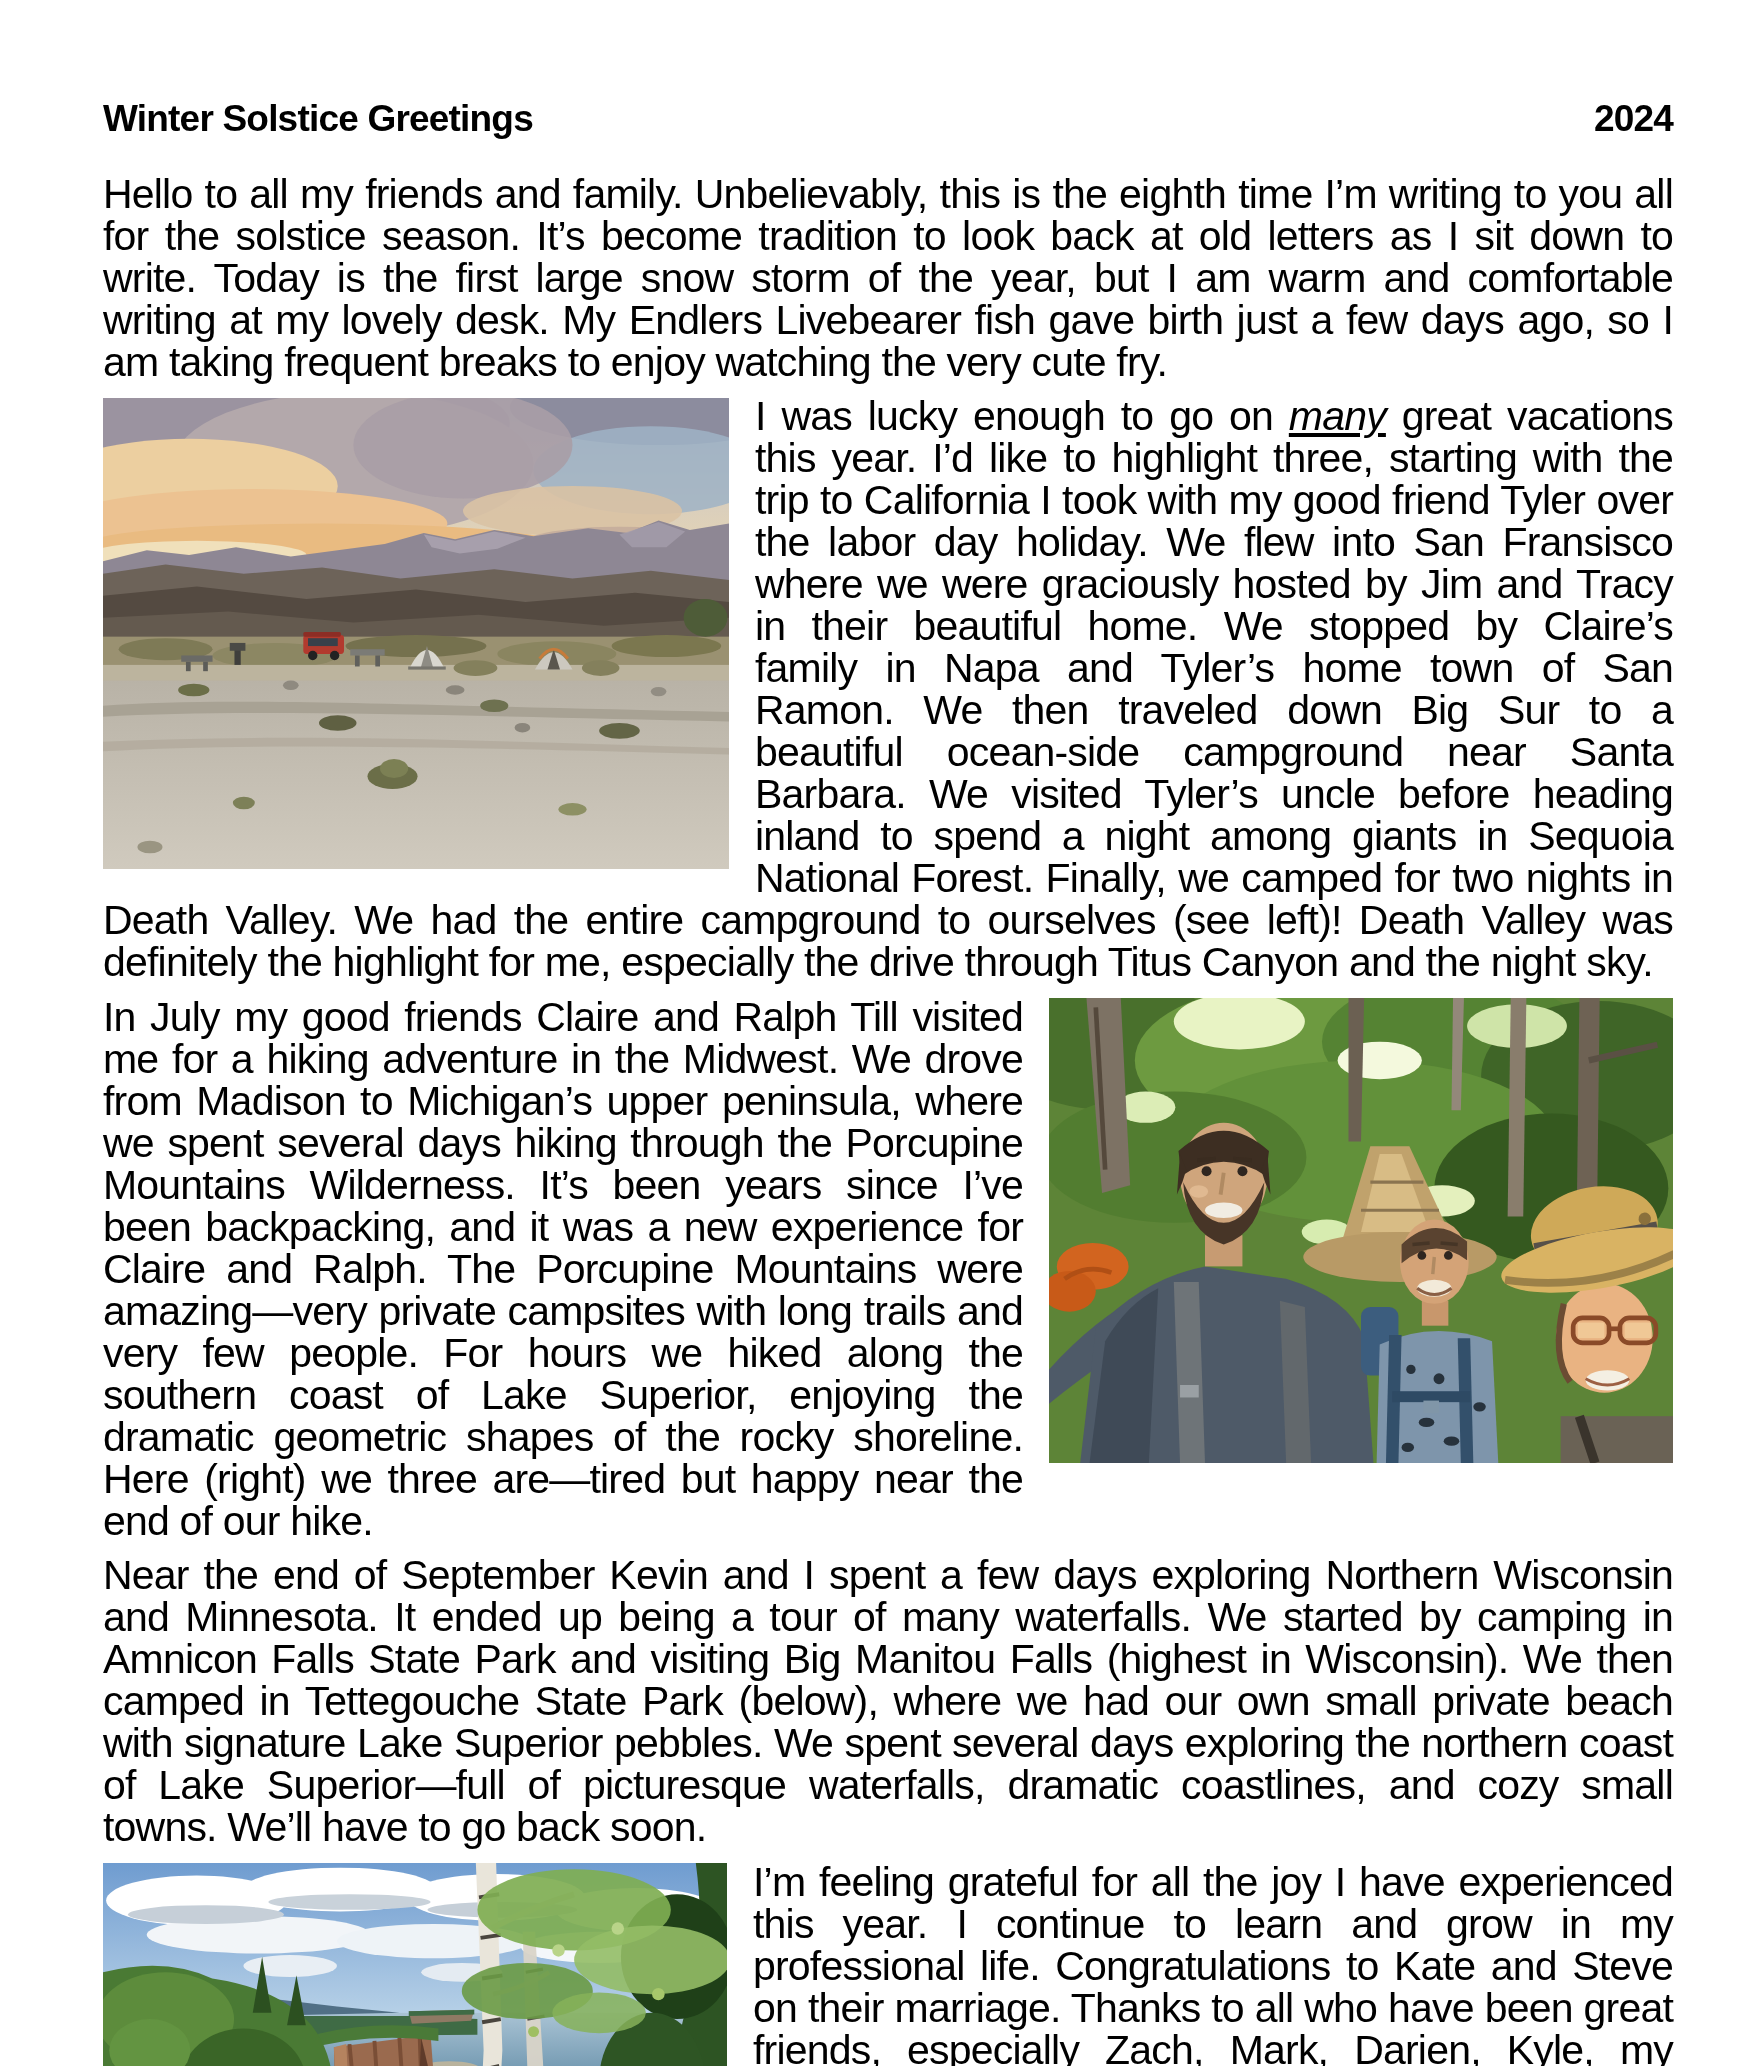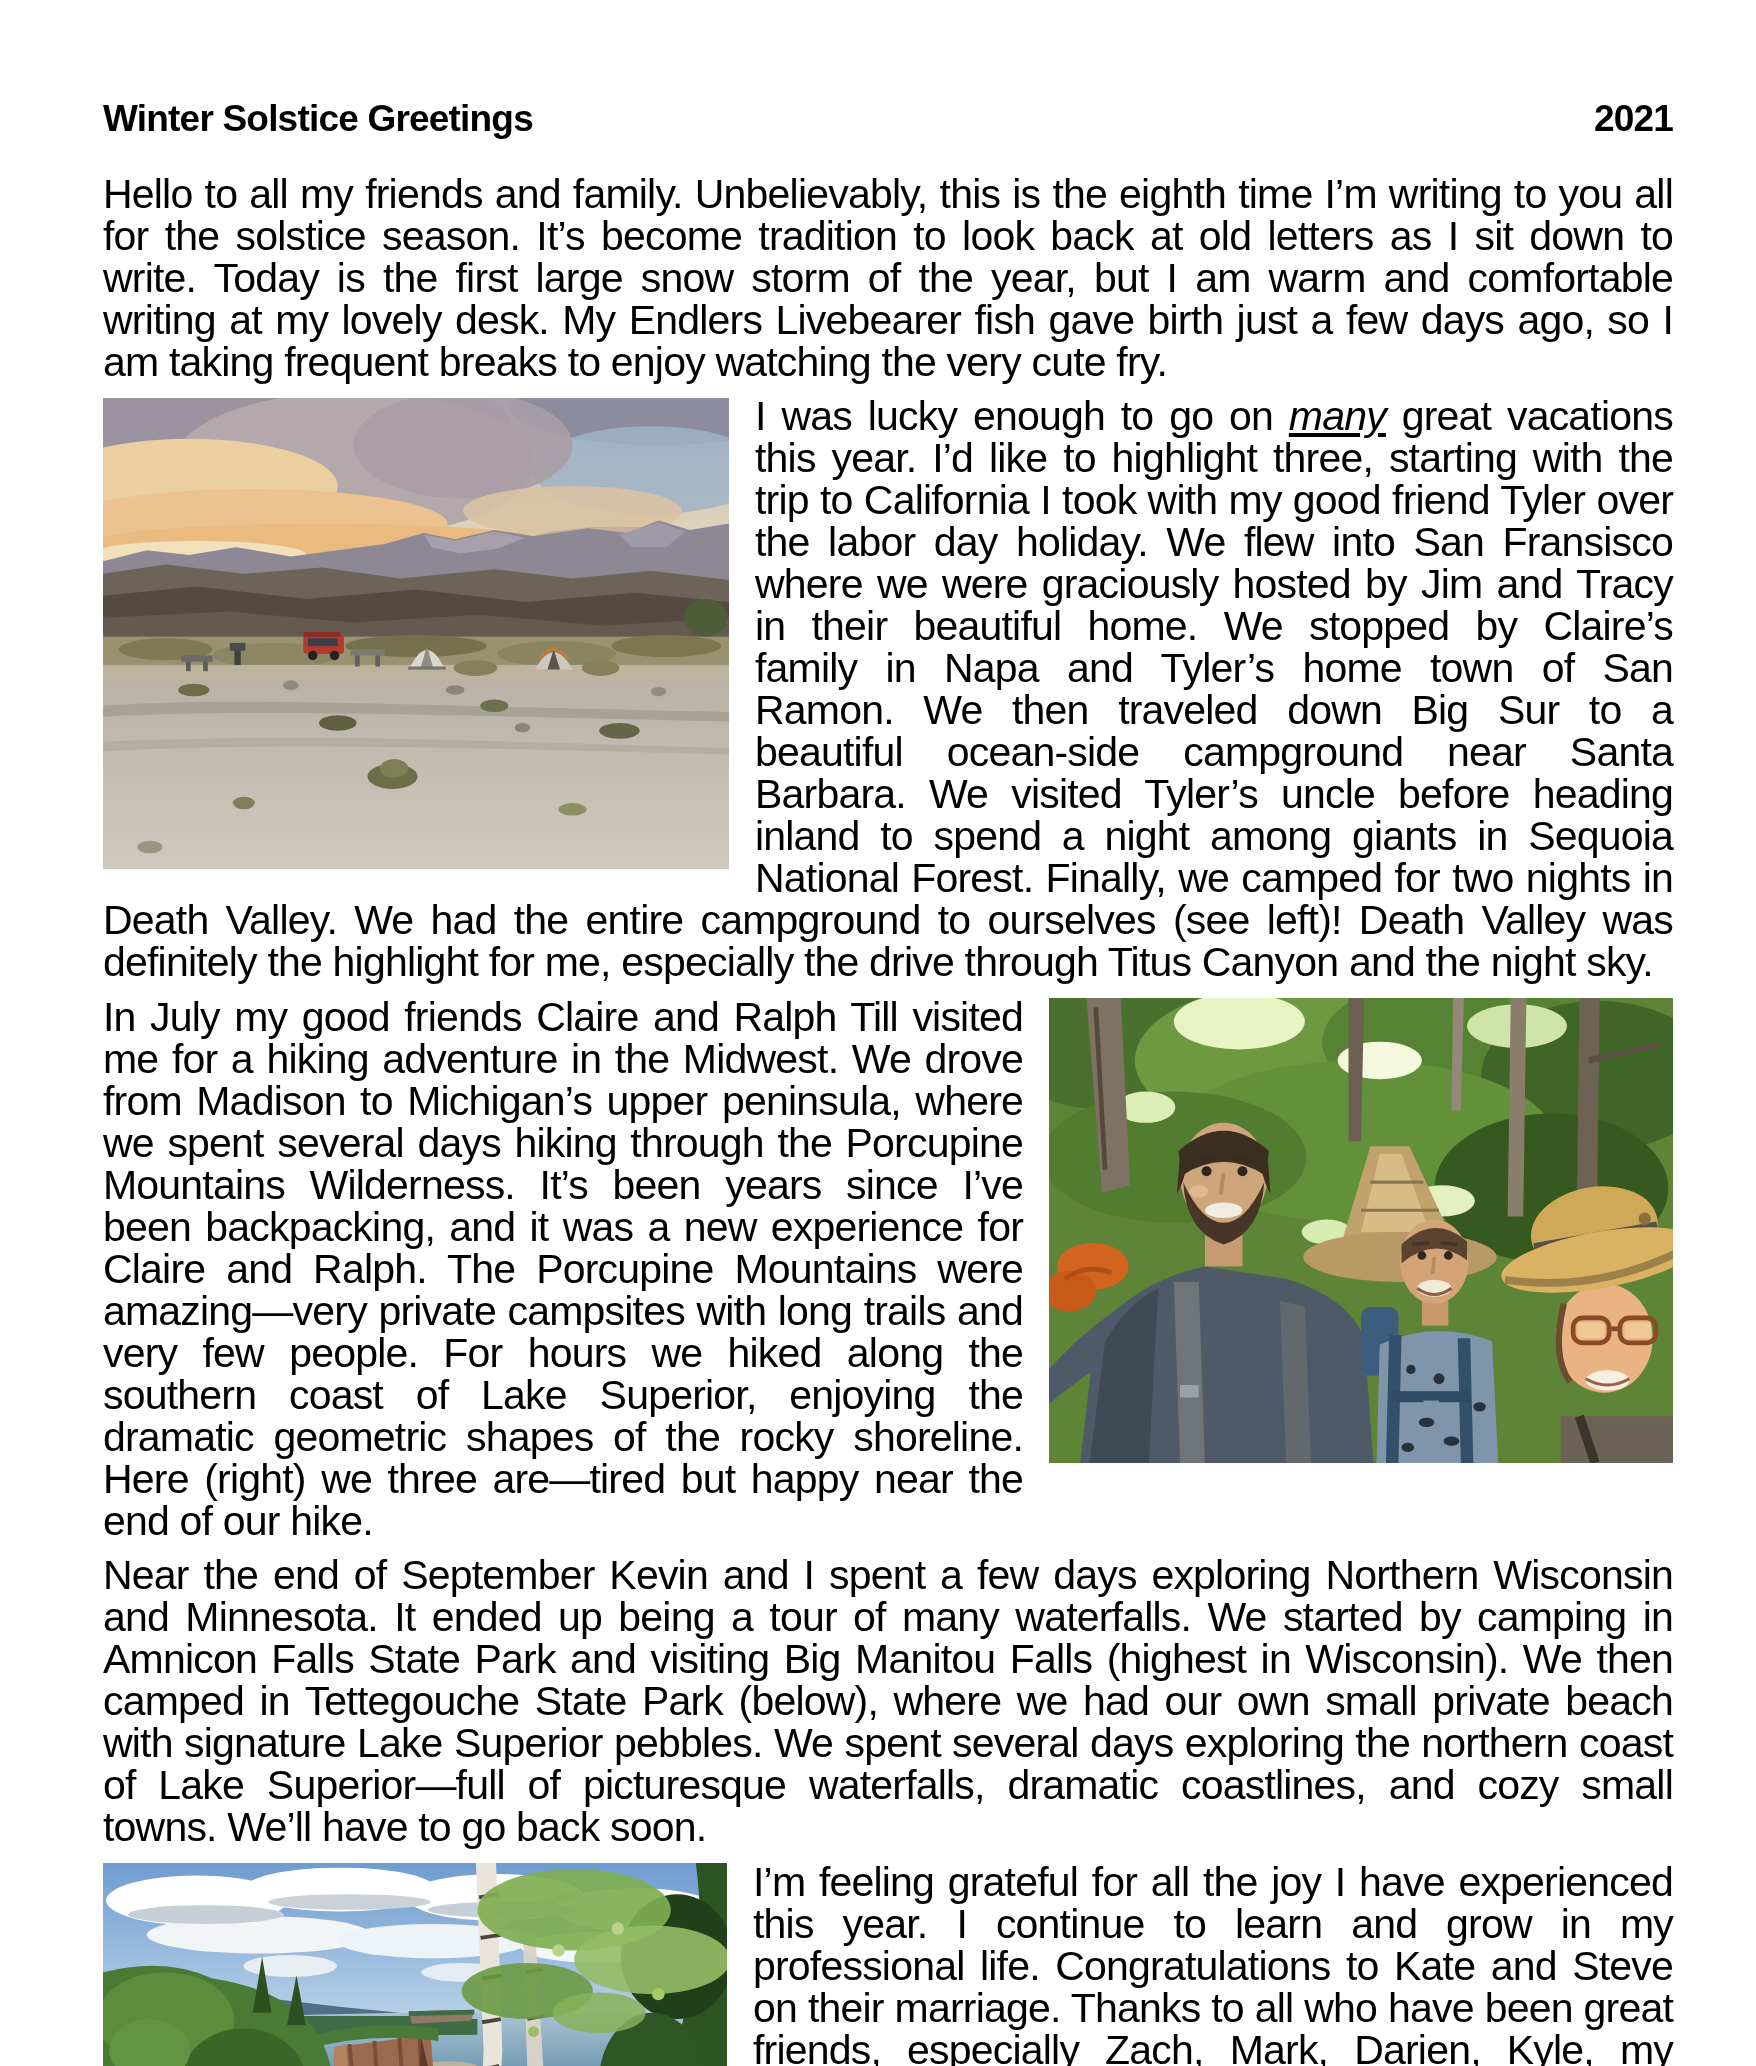--- a/index.html
+++ b/index.html
@@ -35,21 +35,21 @@
   .sig-name    { margin-top:58px; }
   .sig-addr    { margin-top:23px;  }
 </style>
 </head>
 <body>
 
 <div class="page">
 
   <div class="hdr">
     <span>Winter Solstice Greetings</span>
-    <span>2021</span>
+    <span>2024</span>
   </div>
 
   <p class="body">Hello to all my friends and family.  Unbelievably, this is the eighth time I’m writing to you all for the solstice season.  It’s become tradition to look back at old letters as I sit down to write.  Today is the first large snow storm of the year, but I am warm and comfortable writing at my lovely desk.  My Endlers Livebearer fish gave birth just a few days ago, so I am taking frequent breaks to enjoy watching the very cute fry.</p>
 
   <div class="photo photo-1" role="img" aria-label="death-valley-campground-photo">
     <svg viewBox="0 0 400 300" preserveAspectRatio="none">
       <defs>
         <linearGradient id="p1sky" x1="0" y1="0" x2="0" y2="1">
           <stop offset="0" stop-color="#a6acba"></stop>
             <stop offset="0.55" stop-color="#d9cebd"></stop>

